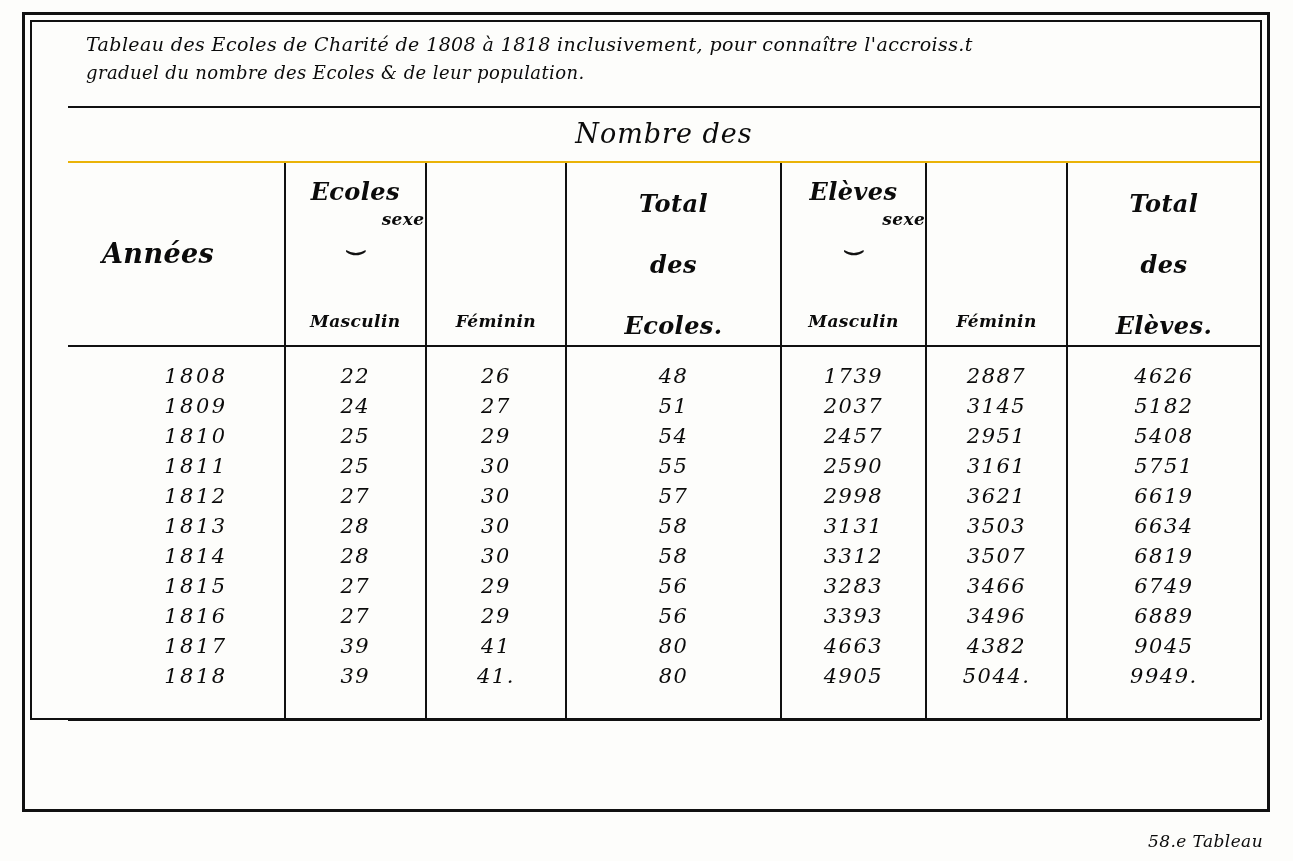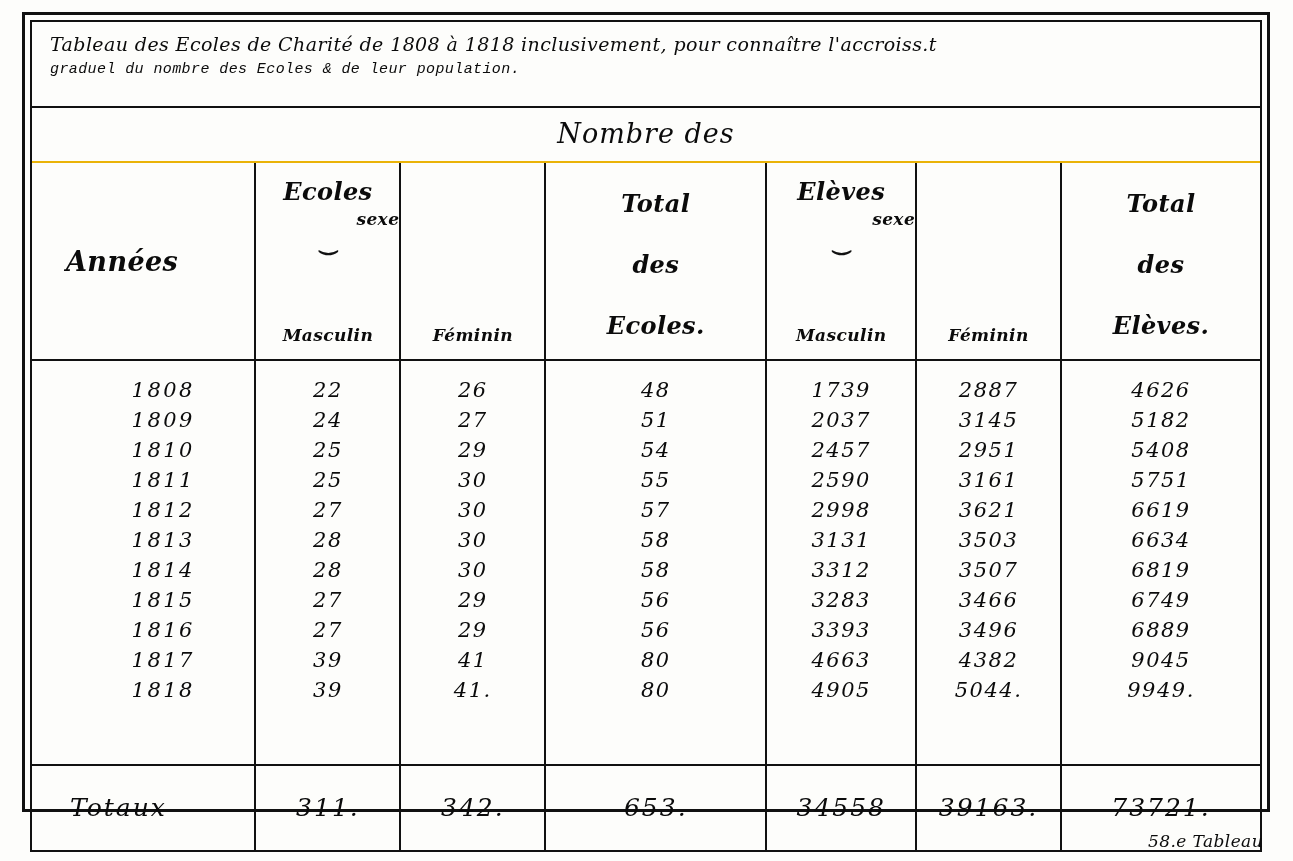--- a/index.html
+++ b/index.html
@@ -29,25 +29,26 @@
     width: 1248px;
     height: 800px;
     border: 3px solid #111;
     box-sizing: border-box;
   }
   .inner-frame {
     position: absolute;
     left: 30px;
     top: 20px;
     width: 1232px;
-    height: 832px;
+    height: 700px;
     border: 2px solid #111;
     box-sizing: border-box;
     display: flex;
     flex-direction: column;
+    padding-left: 36px;
   }
 
   
   .hand {
     font-family: "DejaVu Serif", serif;
     font-style: italic;
     letter-spacing: 0.4px;
   }
 
   .title-block {
@@ -55,22 +56,21 @@
     border-bottom: 2px solid #111;
     min-height: 86px;
     box-sizing: border-box;
   }
   .title-line {
     font-size: 19px;
     line-height: 1.5;
     white-space: nowrap;
   }
   .title-line.second {
-    font-size: 15px;
-    font-family: Liberation Mono, monospace;
+    font-size: 18px;
   }
 
   .nombre-des {
     text-align: center;
     font-size: 27px;
     padding: 10px 0 12px 0;
     border-bottom: 2px solid #eab308;
     letter-spacing: 1px;
   }
 
@@ -387,41 +387,18 @@
                 <div class="cell">6634</div>
                 <div class="cell">6819</div>
                 <div class="cell">6749</div>
                 <div class="cell">6889</div>
                 <div class="cell">9045</div>
                 <div class="cell">9949.</div>
               </div>
             </td>
       </tr>
 
-      <tr class="total-row">
-        <td>
-          <div class="total-cell label hand">Totaux</div>
-        </td>
-        <td>
-          <div class="total-cell hand">311.</div>
-        </td>
-        <td>
-          <div class="total-cell hand">342.</div>
-        </td>
-        <td>
-          <div class="total-cell hand">653.</div>
-        </td>
-        <td>
-          <div class="total-cell hand">34558</div>
-        </td>
-        <td>
-          <div class="total-cell hand">39163.</div>
-        </td>
-        <td>
-          <div class="total-cell hand">73721.</div>
-        </td>
-      </tr>
     </tbody>
       </table>
   </div>
 
   <div class="footnote hand">58.e Tableau</div>
 </div>
 
 </body></html>

